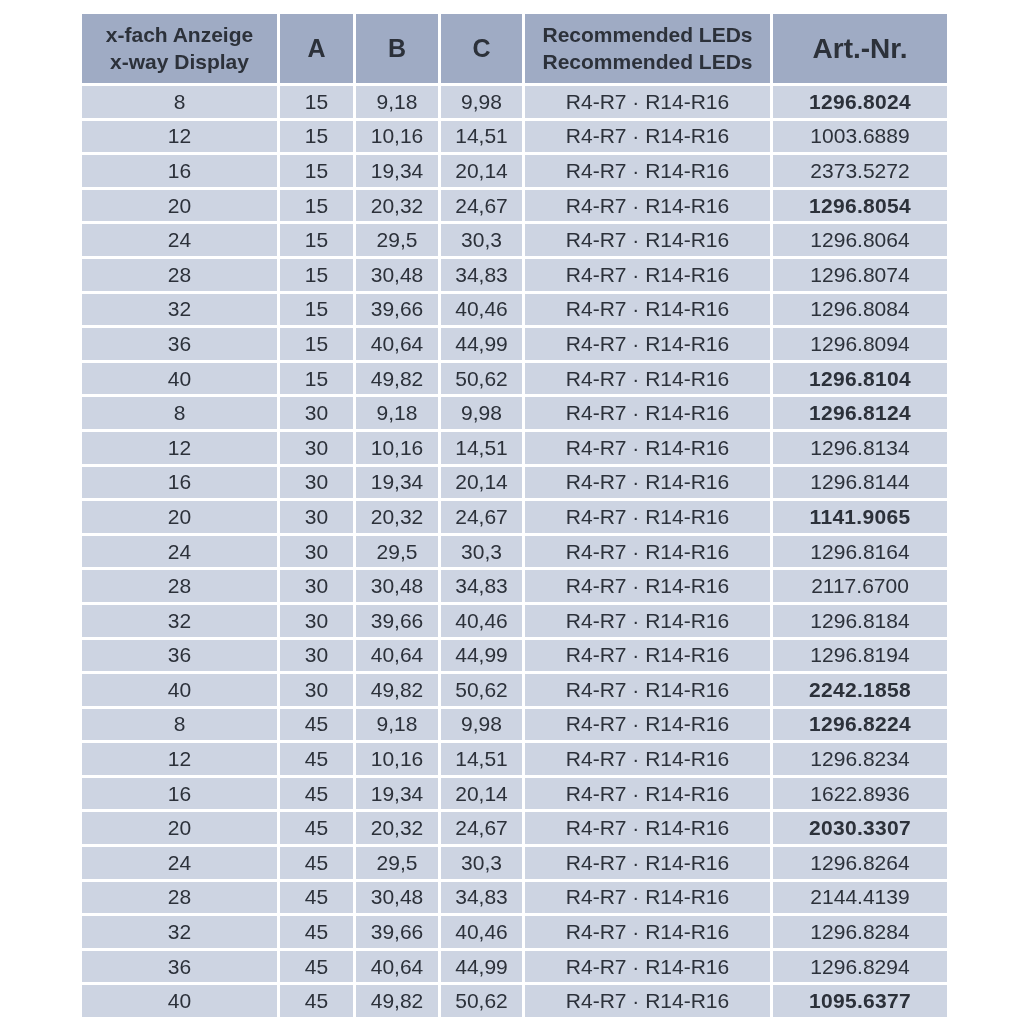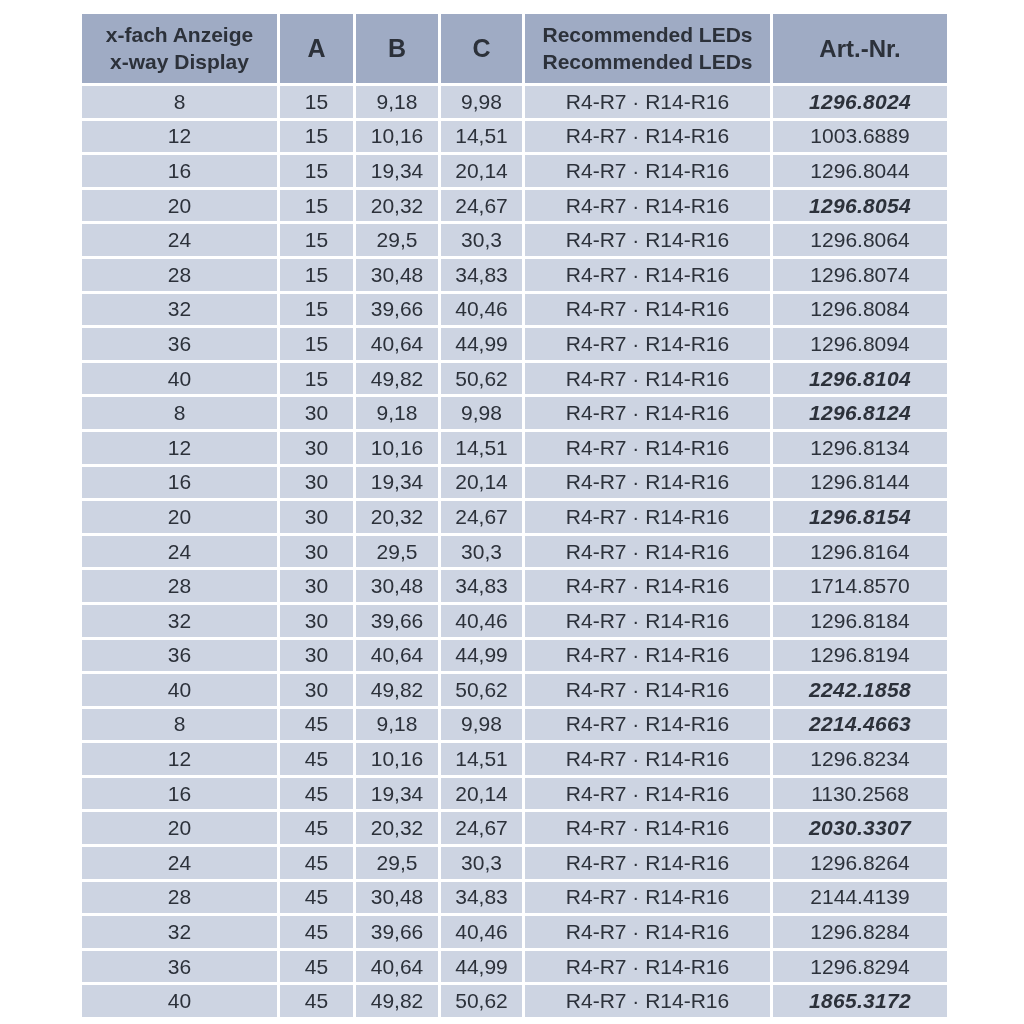--- a/index.html
+++ b/index.html
@@ -42,28 +42,28 @@
     white-space: nowrap;
   }
   thead th {
     background: #9fabc4;
     height: 69px;
     font-size: 21px;
     font-weight: 700;
     line-height: 1.25;
   }
   thead th.letter { font-size: 25px; }
-  thead th.artnr  { font-size: 24px; }
+  thead th.artnr  { font-size: 28px; }
   tbody td {
     background: #cdd4e2;
     height: 31.6px;
     font-size: 21px;
     font-weight: 400;
   }
-  tbody td.bold { font-weight: 700; letter-spacing: 0.3px; font-style: italic; }
+  tbody td.bold { font-weight: 700; letter-spacing: 0.3px; }
 </style>
 </head>
 <body>
 
 <div class="page">
   <table class="product-table">
     <colgroup>
       <col class="c-xway">
         <col class="c-a">
         <col class="c-b">
@@ -103,21 +103,21 @@
           <td>14,51</td>
           <td>R4-R7 · R14-R16</td>
           <td>1003.6889</td>
         </tr>
         <tr>
           <td>16</td>
           <td>15</td>
           <td>19,34</td>
           <td>20,14</td>
           <td>R4-R7 · R14-R16</td>
-          <td>1296.8044</td>
+          <td>2373.5272</td>
         </tr>
         <tr>
           <td>20</td>
           <td>15</td>
           <td>20,32</td>
           <td>24,67</td>
           <td>R4-R7 · R14-R16</td>
           <td class="bold">1296.8054</td>
         </tr>
         <tr>
@@ -183,37 +183,37 @@
           <td>20,14</td>
           <td>R4-R7 · R14-R16</td>
           <td>1296.8144</td>
         </tr>
         <tr>
           <td>20</td>
           <td>30</td>
           <td>20,32</td>
           <td>24,67</td>
           <td>R4-R7 · R14-R16</td>
-          <td class="bold">1296.8154</td>
+          <td class="bold">1141.9065</td>
         </tr>
         <tr>
           <td>24</td>
           <td>30</td>
           <td>29,5</td>
           <td>30,3</td>
           <td>R4-R7 · R14-R16</td>
           <td>1296.8164</td>
         </tr>
         <tr>
           <td>28</td>
           <td>30</td>
           <td>30,48</td>
           <td>34,83</td>
           <td>R4-R7 · R14-R16</td>
-          <td>1714.8570</td>
+          <td>2117.6700</td>
         </tr>
         <tr>
           <td>32</td>
           <td>30</td>
           <td>39,66</td>
           <td>40,46</td>
           <td>R4-R7 · R14-R16</td>
           <td>1296.8184</td>
         </tr>
         <tr>
@@ -231,37 +231,37 @@
           <td>50,62</td>
           <td>R4-R7 · R14-R16</td>
           <td class="bold">2242.1858</td>
         </tr>
         <tr>
           <td>8</td>
           <td>45</td>
           <td>9,18</td>
           <td>9,98</td>
           <td>R4-R7 · R14-R16</td>
-          <td class="bold">2214.4663</td>
+          <td class="bold">1296.8224</td>
         </tr>
         <tr>
           <td>12</td>
           <td>45</td>
           <td>10,16</td>
           <td>14,51</td>
           <td>R4-R7 · R14-R16</td>
           <td>1296.8234</td>
         </tr>
         <tr>
           <td>16</td>
           <td>45</td>
           <td>19,34</td>
           <td>20,14</td>
           <td>R4-R7 · R14-R16</td>
-          <td>1130.2568</td>
+          <td>1622.8936</td>
         </tr>
         <tr>
           <td>20</td>
           <td>45</td>
           <td>20,32</td>
           <td>24,67</td>
           <td>R4-R7 · R14-R16</td>
           <td class="bold">2030.3307</td>
         </tr>
         <tr>
@@ -295,17 +295,17 @@
           <td>44,99</td>
           <td>R4-R7 · R14-R16</td>
           <td>1296.8294</td>
         </tr>
         <tr>
           <td>40</td>
           <td>45</td>
           <td>49,82</td>
           <td>50,62</td>
           <td>R4-R7 · R14-R16</td>
-          <td class="bold">1865.3172</td>
+          <td class="bold">1095.6377</td>
         </tr>
       </tbody>
   </table>
 </div>
 
 </body></html>

